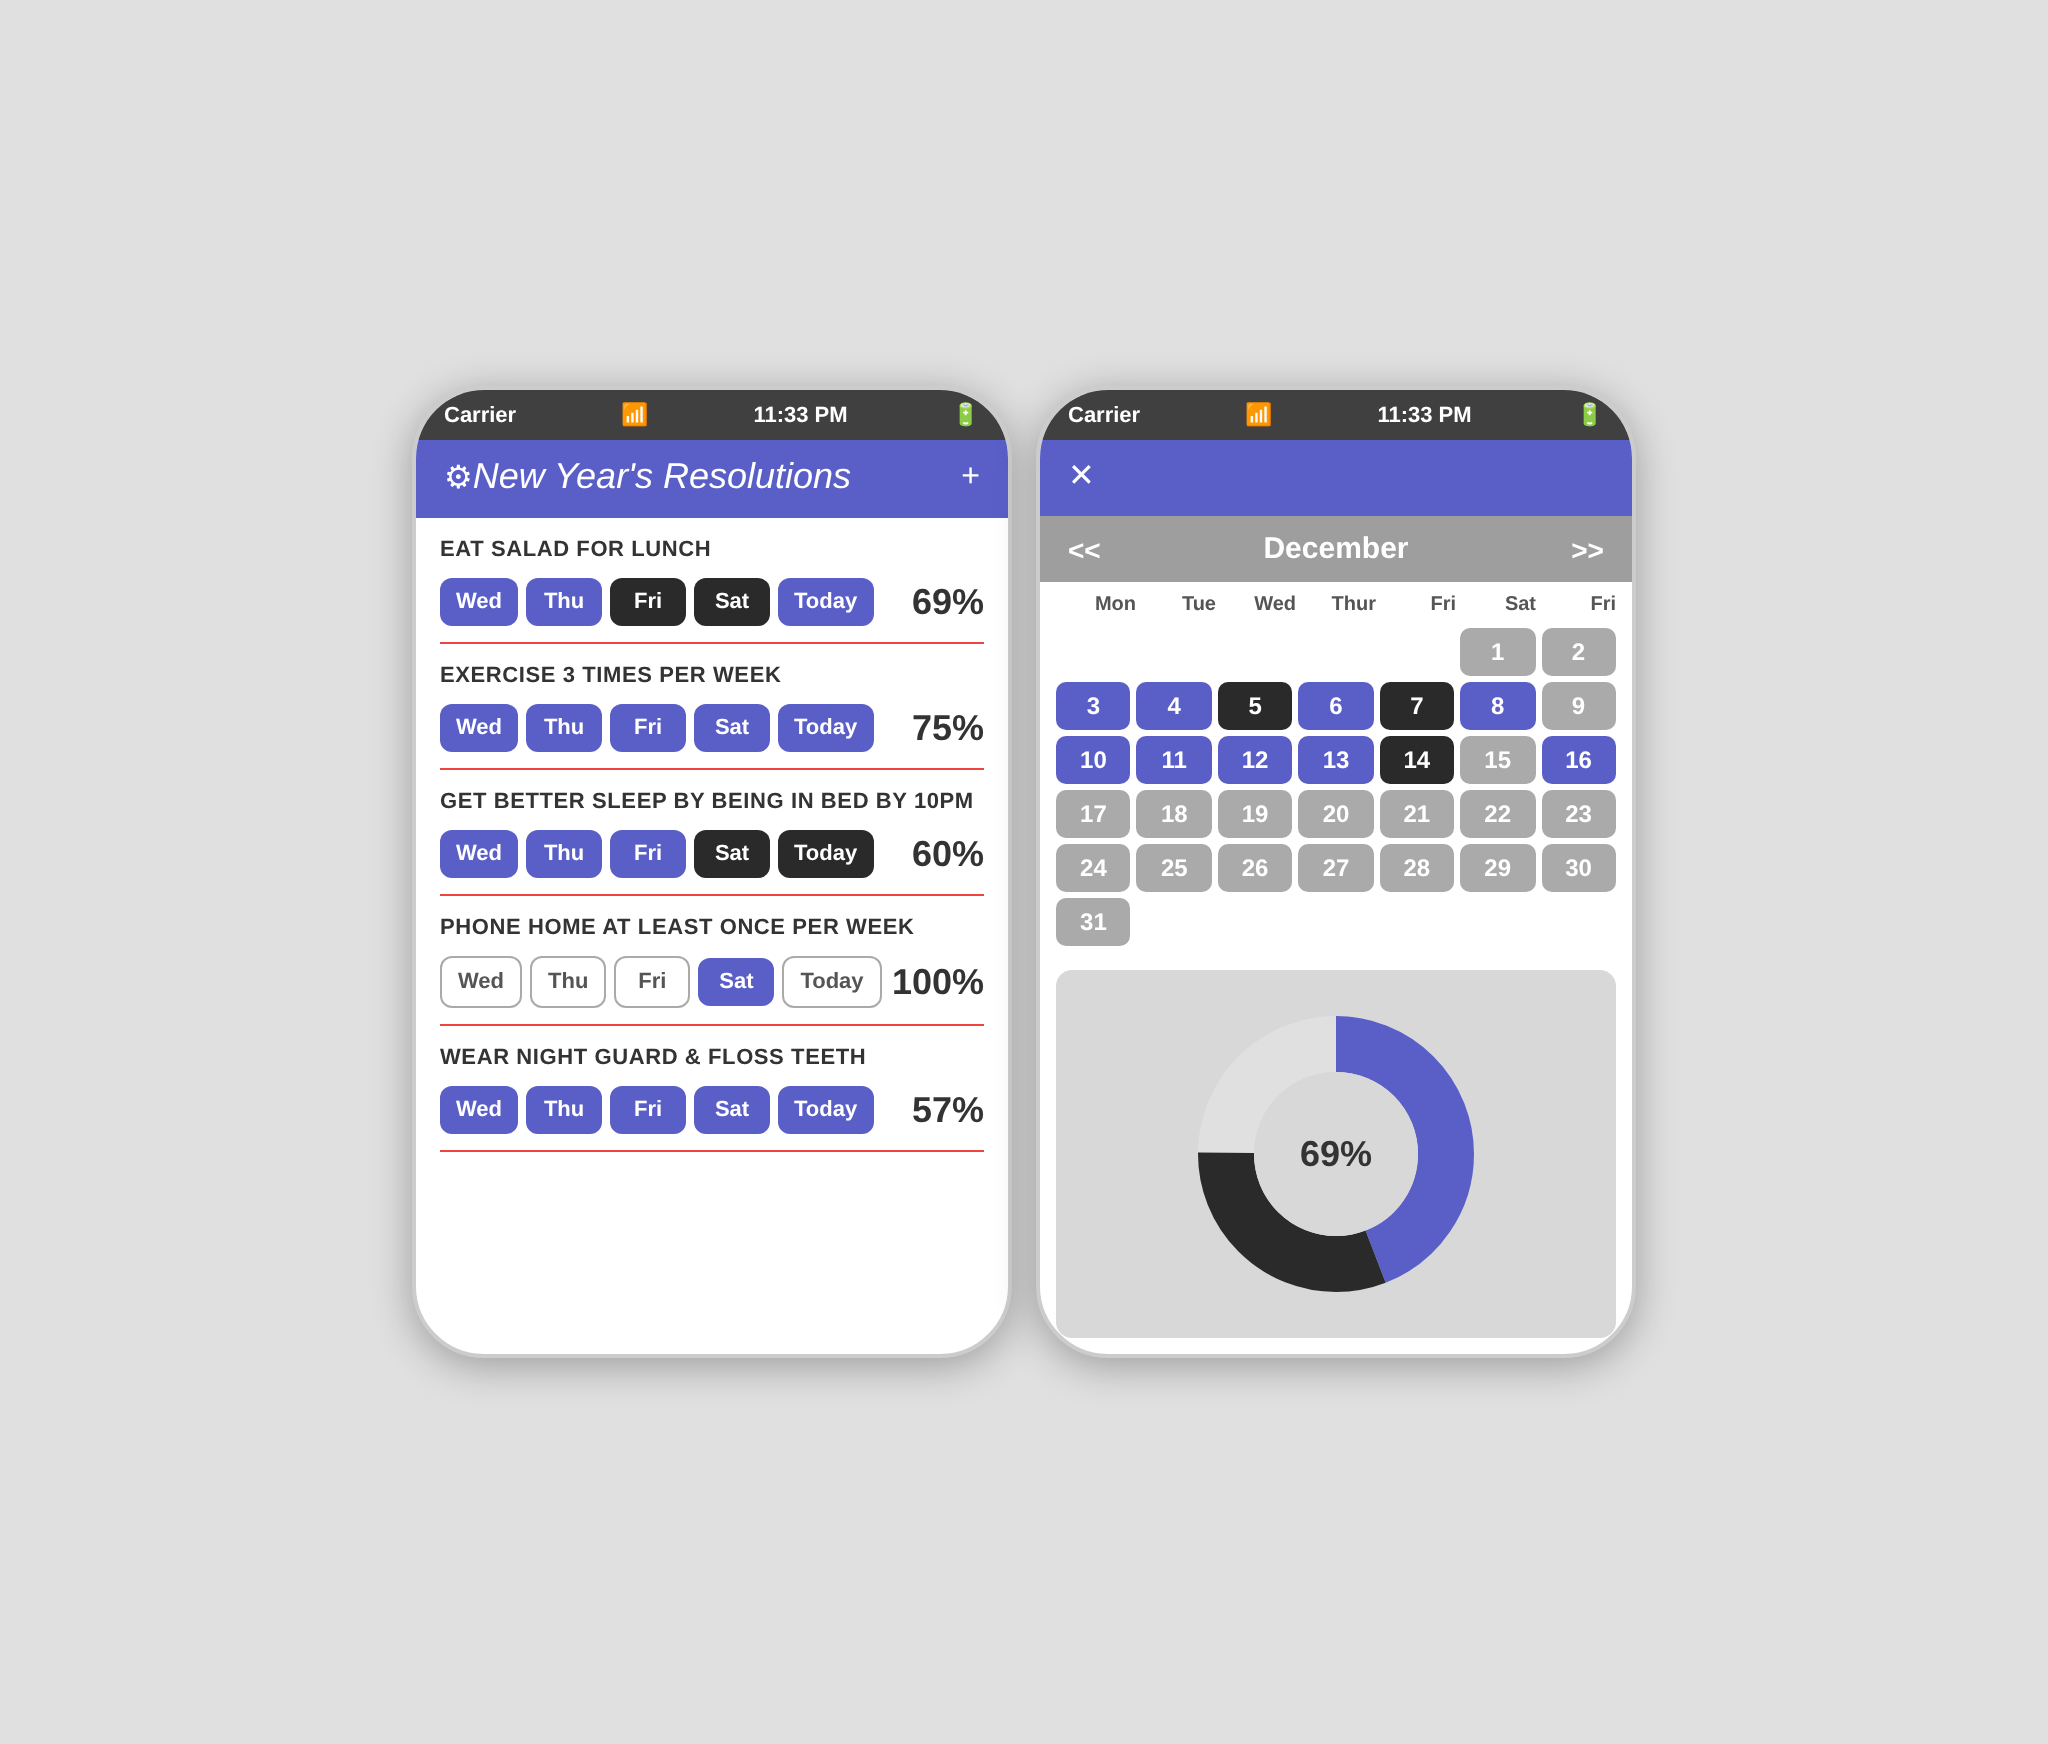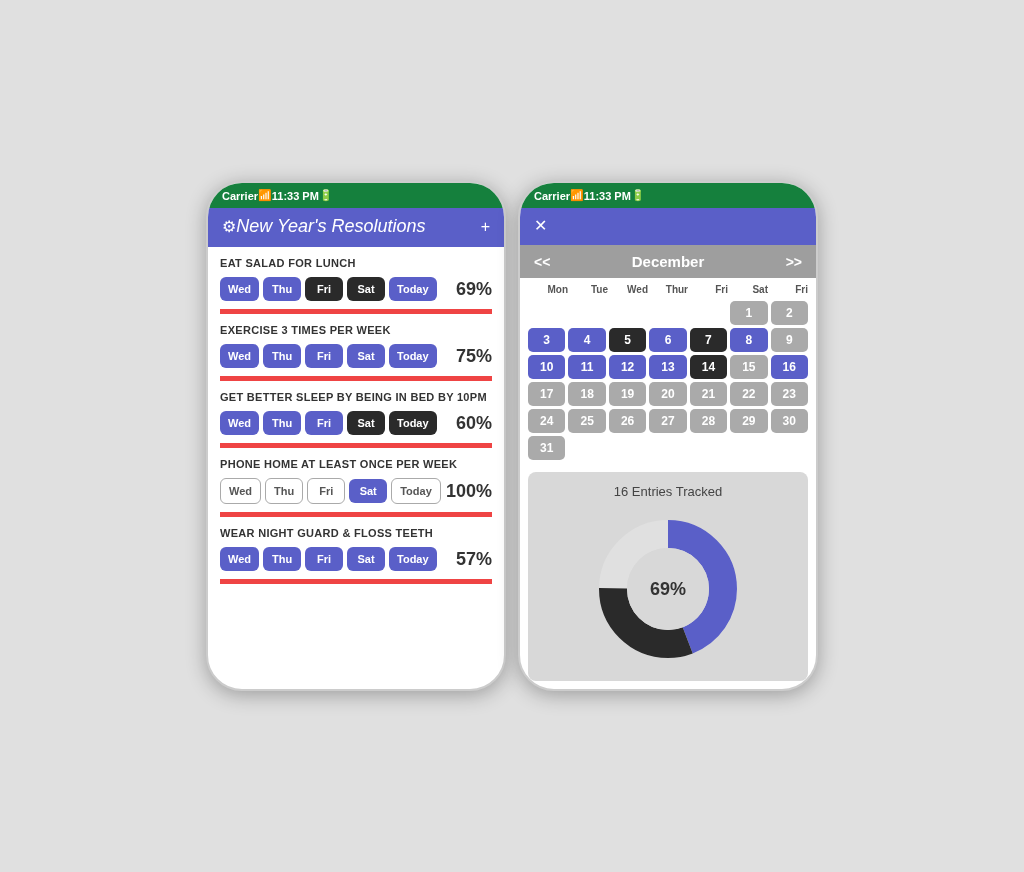--- a/index.html
+++ b/index.html
@@ -18,23 +18,23 @@
     }
     .phone {
       width: 300px;
       background: #fff;
       border-radius: 36px;
       overflow: hidden;
       box-shadow: 0 4px 20px rgba(0,0,0,0.3);
       border: 2px solid #ccc;
     }
     .status-bar {
-      background: #15803d;
-      display: flex;
-      justify-content: flex-start;
+      background: #404040;
+      display: flex;
+      justify-content: space-between;
       align-items: center;
       padding: 6px 14px;
       color: #fff;
       font-size: 11px;
     }
     .status-bar .carrier { font-weight: 600; }
     .status-bar .time { font-weight: 600; }
     .status-icons { display: flex; align-items: center; gap: 4px; }
 
     
@@ -63,21 +63,21 @@
       font-weight: 900;
       letter-spacing: 1px;
       font-family: 'Arial Black', sans-serif;
     }
 
     .left-phone .content {
       padding: 0 12px;
       overflow-y: auto;
     }
     .resolution-item {
-      border-bottom: 5px solid #ef4444;
+      border-bottom: 1px solid #ef4444;
       padding: 10px 0 8px;
     }
     .resolution-title {
       font-size: 11px;
       font-weight: 700;
       color: #333;
       margin-bottom: 8px;
       letter-spacing: 0.3px;
     }
     .days-row {
@@ -362,21 +362,20 @@
             <div class="cal-cell empty"></div>
             <div class="cal-cell empty"></div>
             <div class="cal-cell empty"></div>
             <div class="cal-cell empty"></div>
             <div class="cal-cell empty"></div>
           </div>
       </div>
     </div>
 
     <div class="stats-section">
-      <div class="stats-title">16 Entries Tracked</div>
       <div class="donut-container">
         <svg width="160" height="160" viewBox="0 0 160 160">
           <circle cx="80" cy="80" r="55" fill="none" stroke="#e0e0e0" stroke-width="28"></circle>
 
           <circle cx="80" cy="80" r="55" fill="none" stroke="#5a5fc8" stroke-width="28" stroke-dasharray="238.76 345.58" stroke-dashoffset="86.39" transform="rotate(-90 80 80)"></circle>
 
           <circle cx="80" cy="80" r="55" fill="none" stroke="#2a2a2a" stroke-width="28" stroke-dasharray="107.21 345.58" stroke-dashoffset="-152.37" transform="rotate(-90 80 80)"></circle>
           <circle cx="80" cy="80" r="41" fill="#d8d8d8"></circle>
         </svg>
         <span class="donut-label">69%</span>

